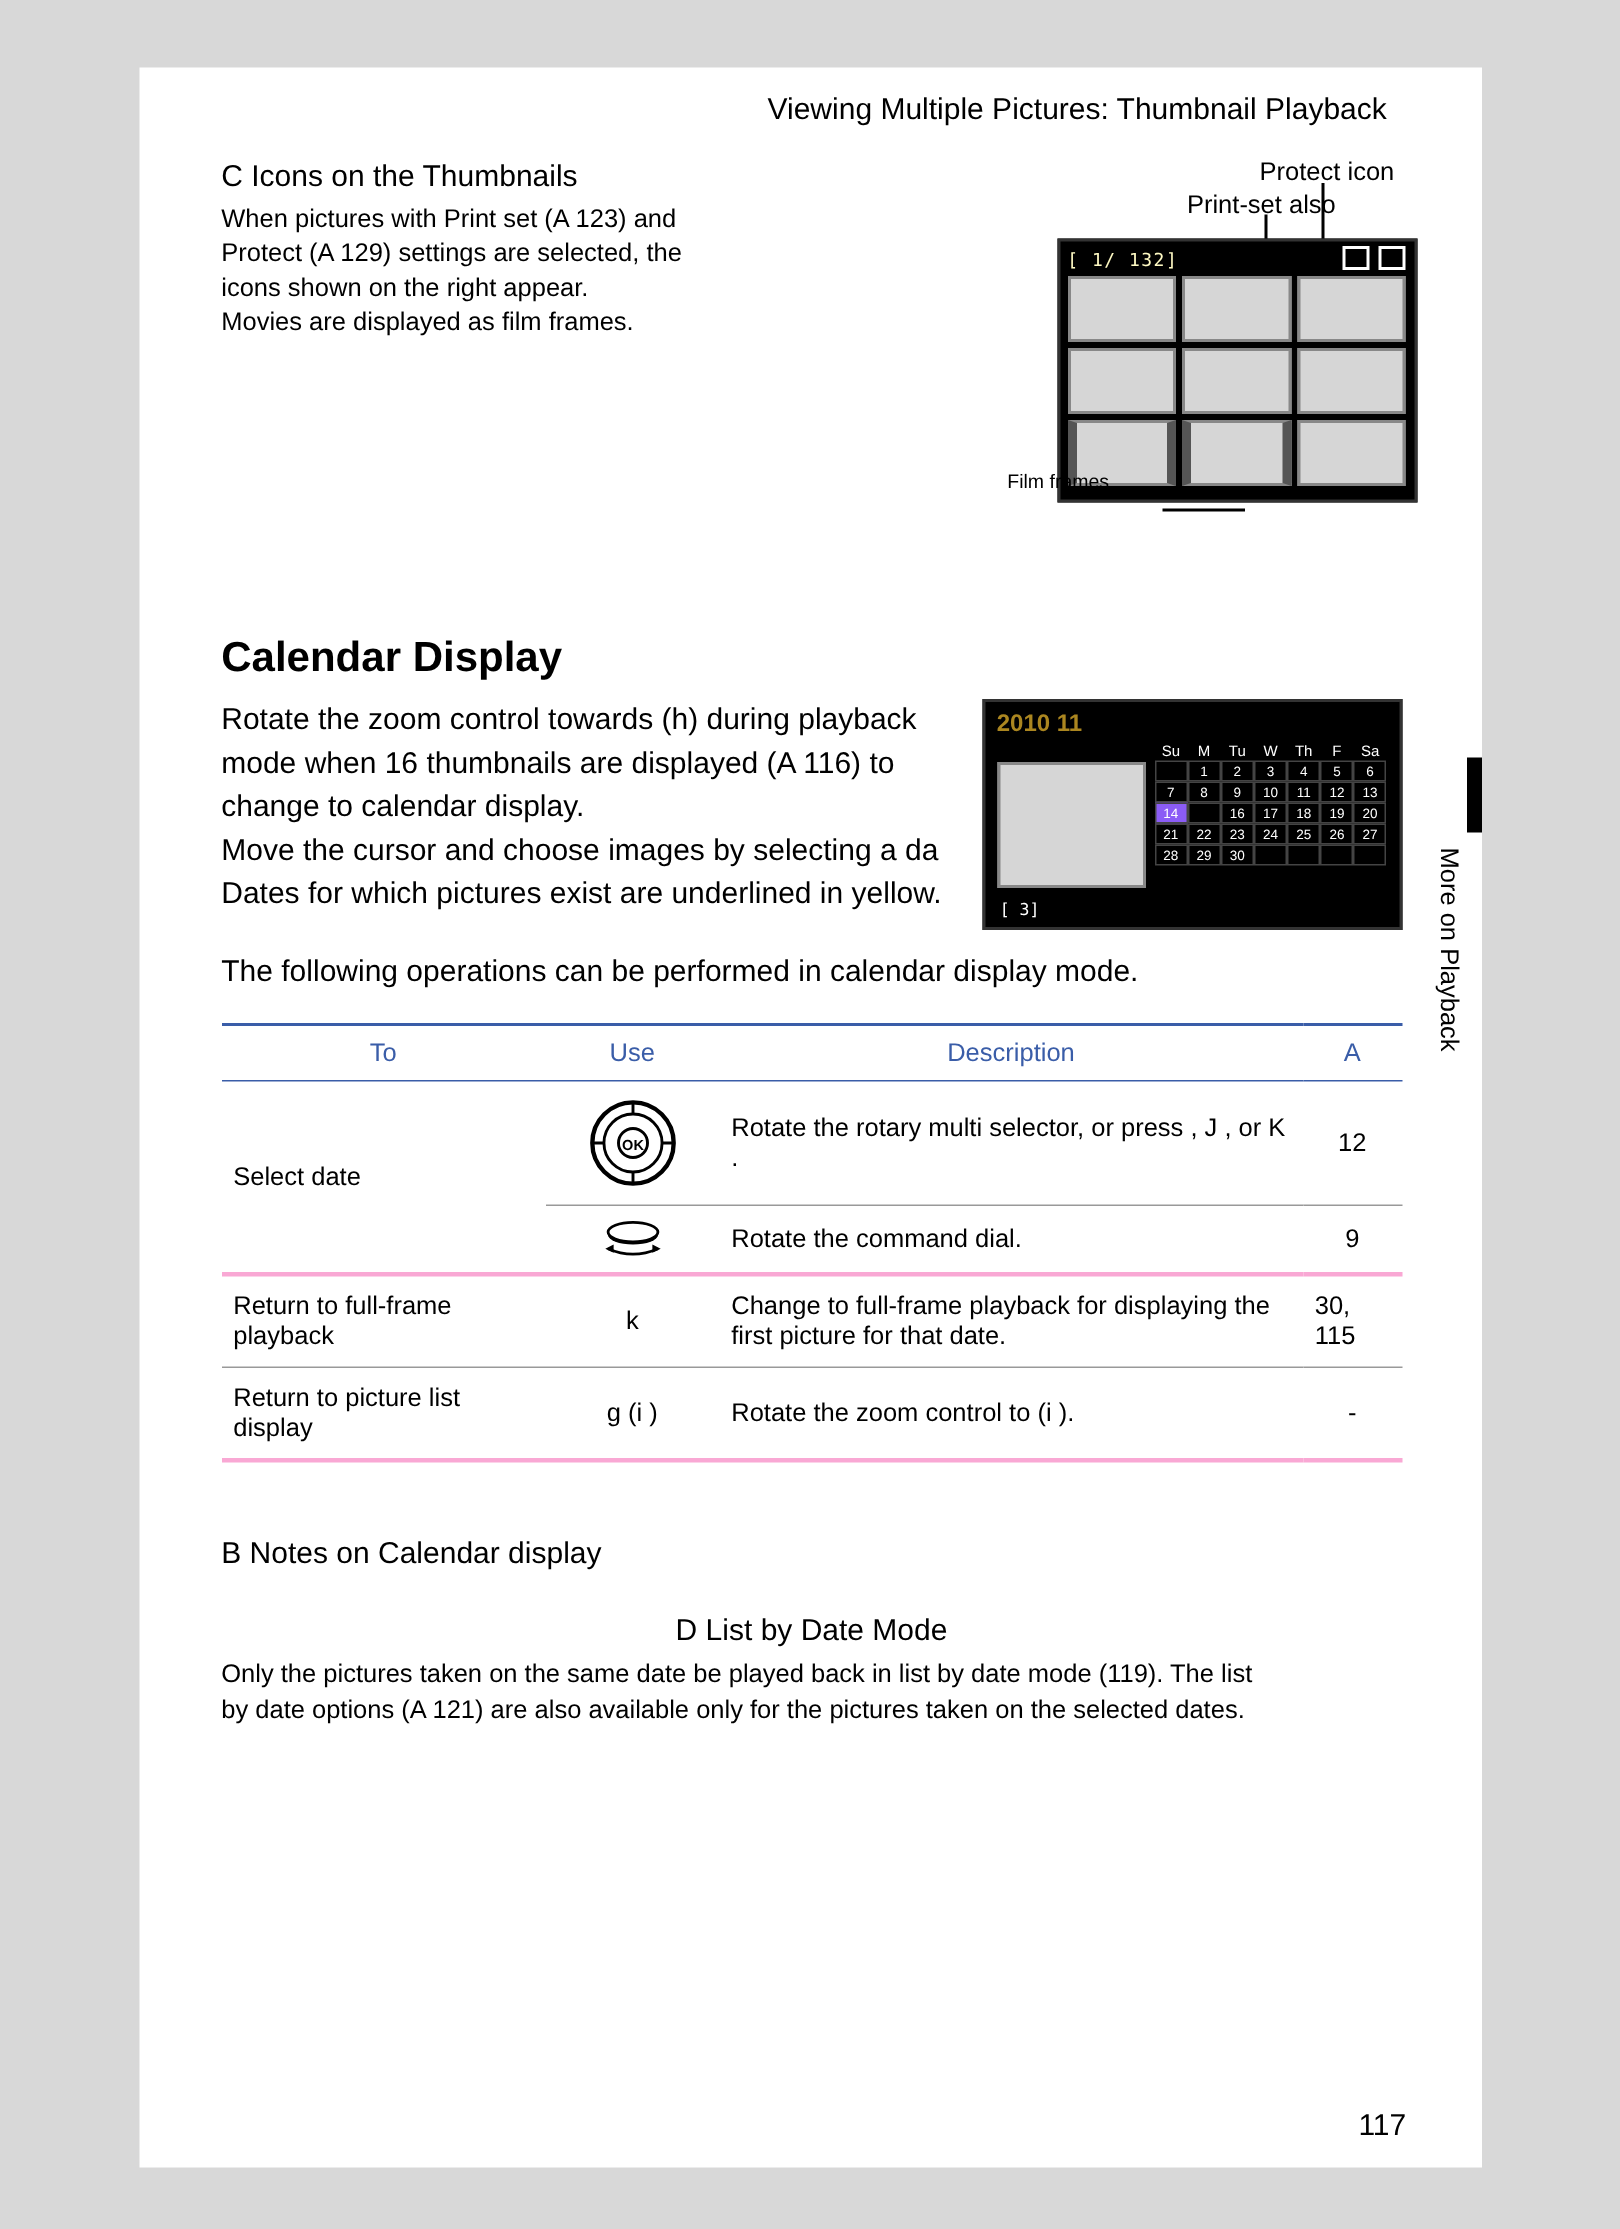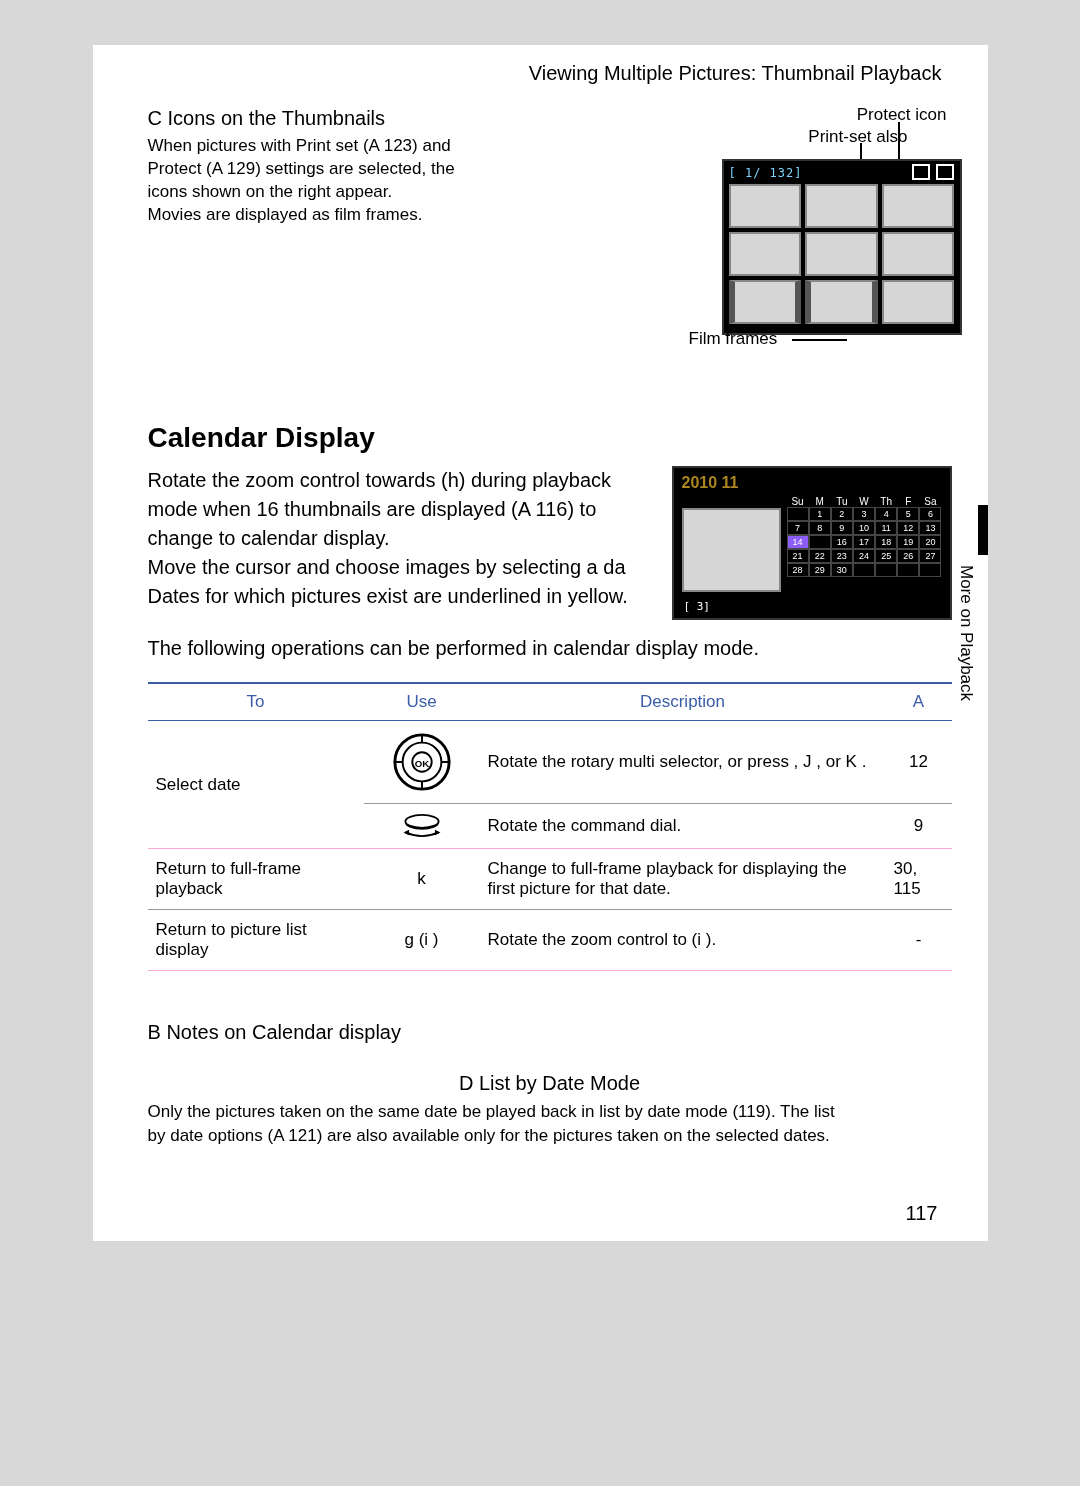--- a/index.html
+++ b/index.html
@@ -9,24 +9,24 @@
     font-family: Arial, Helvetica, sans-serif;
     color: #000;
     width: 1080px;
     height: 1486px;
     overflow: hidden;
   }
   .page {
     background: #fff;
     width: 895px;
     margin: 45px auto 0 auto;
-    padding: 15px 36px 30px 55px;
+    padding: 15px 53px 30px 55px;
     box-sizing: border-box;
     position: relative;
-    height: 1196px;
+    height: 1400px;
   }
   .header-title {
     text-align: right;
     font-size: 20px;
     margin-bottom: 22px;
     margin-top: 2px;
     padding-right: 10px;
   }
   .section-c {
     display: flex;
@@ -54,38 +54,38 @@
   .label-protect { position:absolute; top:-2px; right:15px; font-size:17px; }
   .label-printset { position:absolute; top:20px; right:54px; font-size:17px; }
   .pointer-line { position:absolute; background:#000; }
   .lcd-thumb {
     position:absolute;
     top:52px; right:0;
     width:240px; height:176px;
     background:#000;
     border:2px solid #333;
     box-sizing:border-box;
-    color:#7dd3fc;
+    color:#fef9c3;
     font-size:12px;
     padding:5px;
   }
   .counter { font-family:monospace; font-size:12px; letter-spacing:1px; }
   .thumb-grid {
     display:grid;
     grid-template-columns: repeat(3, 1fr);
     grid-template-rows: repeat(3, 1fr);
     gap:4px;
     height:140px;
     margin-top:4px;
   }
   .thumb-cell { background:#d6d6d6; border:2px solid #888; }
   .thumb-cell.film { border-left:6px solid #555; border-right:6px solid #555; }
   .icon-protect { position:absolute; top:3px; right:30px; width:18px; height:16px; border:2px solid #fff; box-sizing:border-box; }
   .icon-printset { position:absolute; top:3px; right:6px; width:18px; height:16px; border:2px solid #fff; box-sizing:border-box; }
-  .label-film { position:absolute; top:222px; left:7px; font-size:17px; }
+  .label-film { position:absolute; top:206px; left:7px; font-size:13px; }
   .film-line { position:absolute; top:232px; left:110px; width:55px; height:2px; background:#000; }
 
   .calendar-heading {
     font-size: 28px;
     margin-top: 55px;
     margin-bottom: 12px;
   }
   .calendar-body-wrap { display:flex; align-items:flex-start; }
   .calendar-body-text { flex:1; font-size:20px; line-height:1.45; }
   .calendar-lcd {
@@ -136,21 +136,21 @@
     border-top:2px solid #3a5da8;
     border-bottom:1px solid #3a5da8;
     padding:8px 6px;
     text-align:center;
   }
   table.ops td {
     border-bottom:1px solid #999;
     padding:10px 8px;
     vertical-align:middle;
   }
-  table.ops .divider-strong { border-bottom:1px solid #f9a8d4; }
+  table.ops .divider-strong { border-bottom:3px solid #f9a8d4; }
   .col-to { width:200px; }
   .col-use { width:100px; text-align:center; }
   .col-ref { width:50px; text-align:center; }
   .dial-svg { width:62px; height:62px; display:block; margin:0 auto; }
   .cmd-dial { width:46px; height:24px; display:block; margin:0 auto; }
 
   .note-b, .note-d {
     font-size:20px;
     margin-top:50px;
     margin-bottom:5px;

